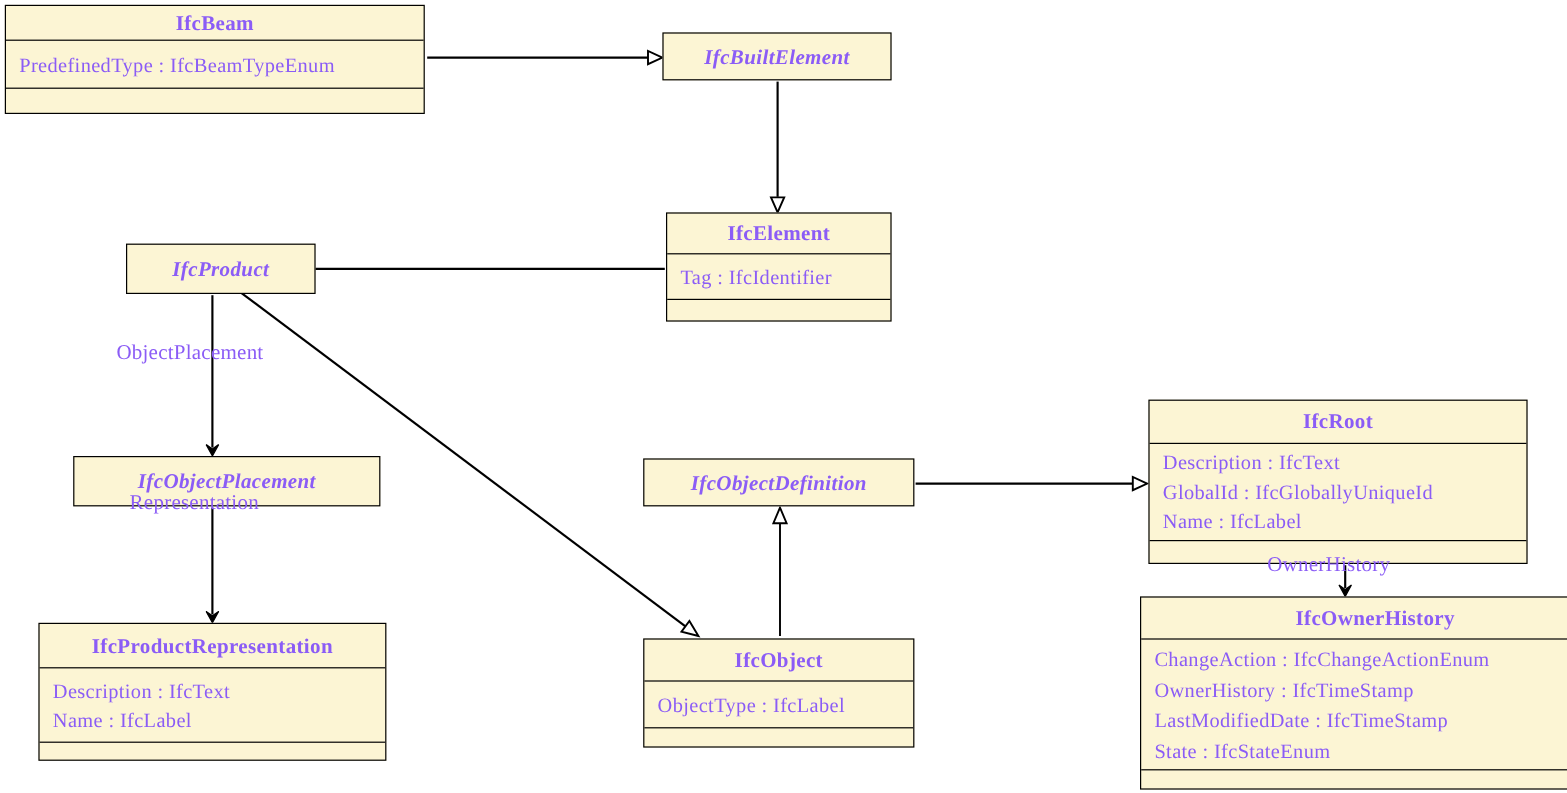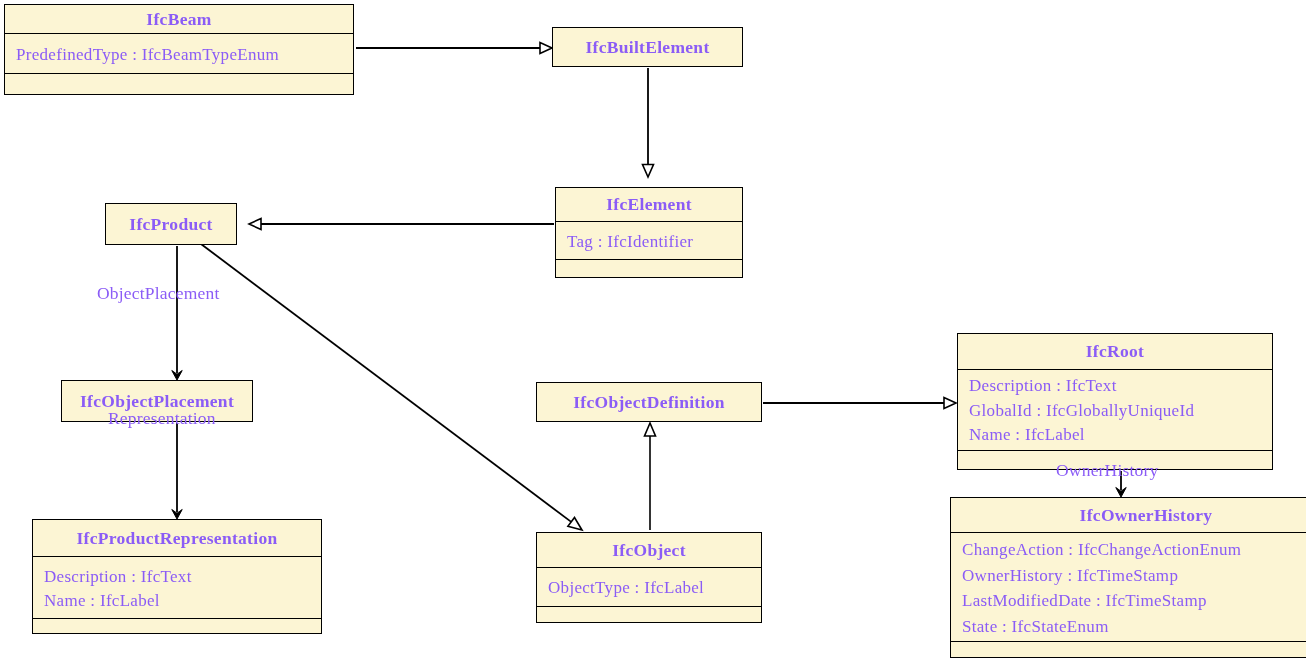--- a/index.html
+++ b/index.html
@@ -30,21 +30,21 @@
   .cls-title {
     font-weight: bold;
     font-size: 17.5px;
     text-align: center;
     letter-spacing: 0.3px;
     display: flex;
     align-items: center;
     justify-content: center;
     flex: 0 0 auto;
   }
-  .cls-single .cls-title { flex: 1 1 auto; }
+  .cls-single .cls-title { flex: 1 1 auto; font-style: italic; }
   .cls-attrs {
     border-top: 1.2px solid #000;
     flex: 1 1 auto;
     font-size: 17px;
     letter-spacing: 0.3px;
     padding: 4px 4px 2px 11px;
     display: flex;
     flex-direction: column;
     justify-content: center;
   }
@@ -53,27 +53,27 @@
     border-top: 1.2px solid #000;
     flex: 0 0 auto;
   }
   
   .n-beam   { left: 4px;   top: 4px;   width: 350px; height: 91px; }
   .n-beam .cls-title { height: 28px; }
   .n-beam .cls-empty { height: 20px; }
 
   .n-built  { left: 552px; top: 27px;  width: 191px; height: 40px; }
 
-  .n-elem   { left: 555px; top: 187px; width: 188px; height: 91px; }
+  .n-elem   { left: 555px; top: 177px; width: 188px; height: 91px; }
   .n-elem .cls-title { height: 33px; }
   .n-elem .cls-empty { height: 17px; }
 
-  .n-prod   { left: 105px; top: 203px; width: 132px; height: 42px; }
-
-  .n-objpl  { left: 61px;  top: 380px; width: 192px; height: 42px; }
+  .n-prod   { left: 105px; top: 203px; width: 158px; height: 42px; }
+
+  .n-objpl  { left: 61px;  top: 380px; width: 256px; height: 42px; }
 
   .n-prodrep { left: 32px; top: 519px; width: 290px; height: 115px; }
   .n-prodrep .cls-title { height: 36px; }
   .n-prodrep .cls-empty { height: 14px; }
 
   .n-objdef { left: 536px; top: 382px; width: 226px; height: 40px; }
 
   .n-obj    { left: 536px; top: 532px; width: 226px; height: 91px; }
   .n-obj .cls-title { height: 34px; }
   .n-obj .cls-empty { height: 15px; }

